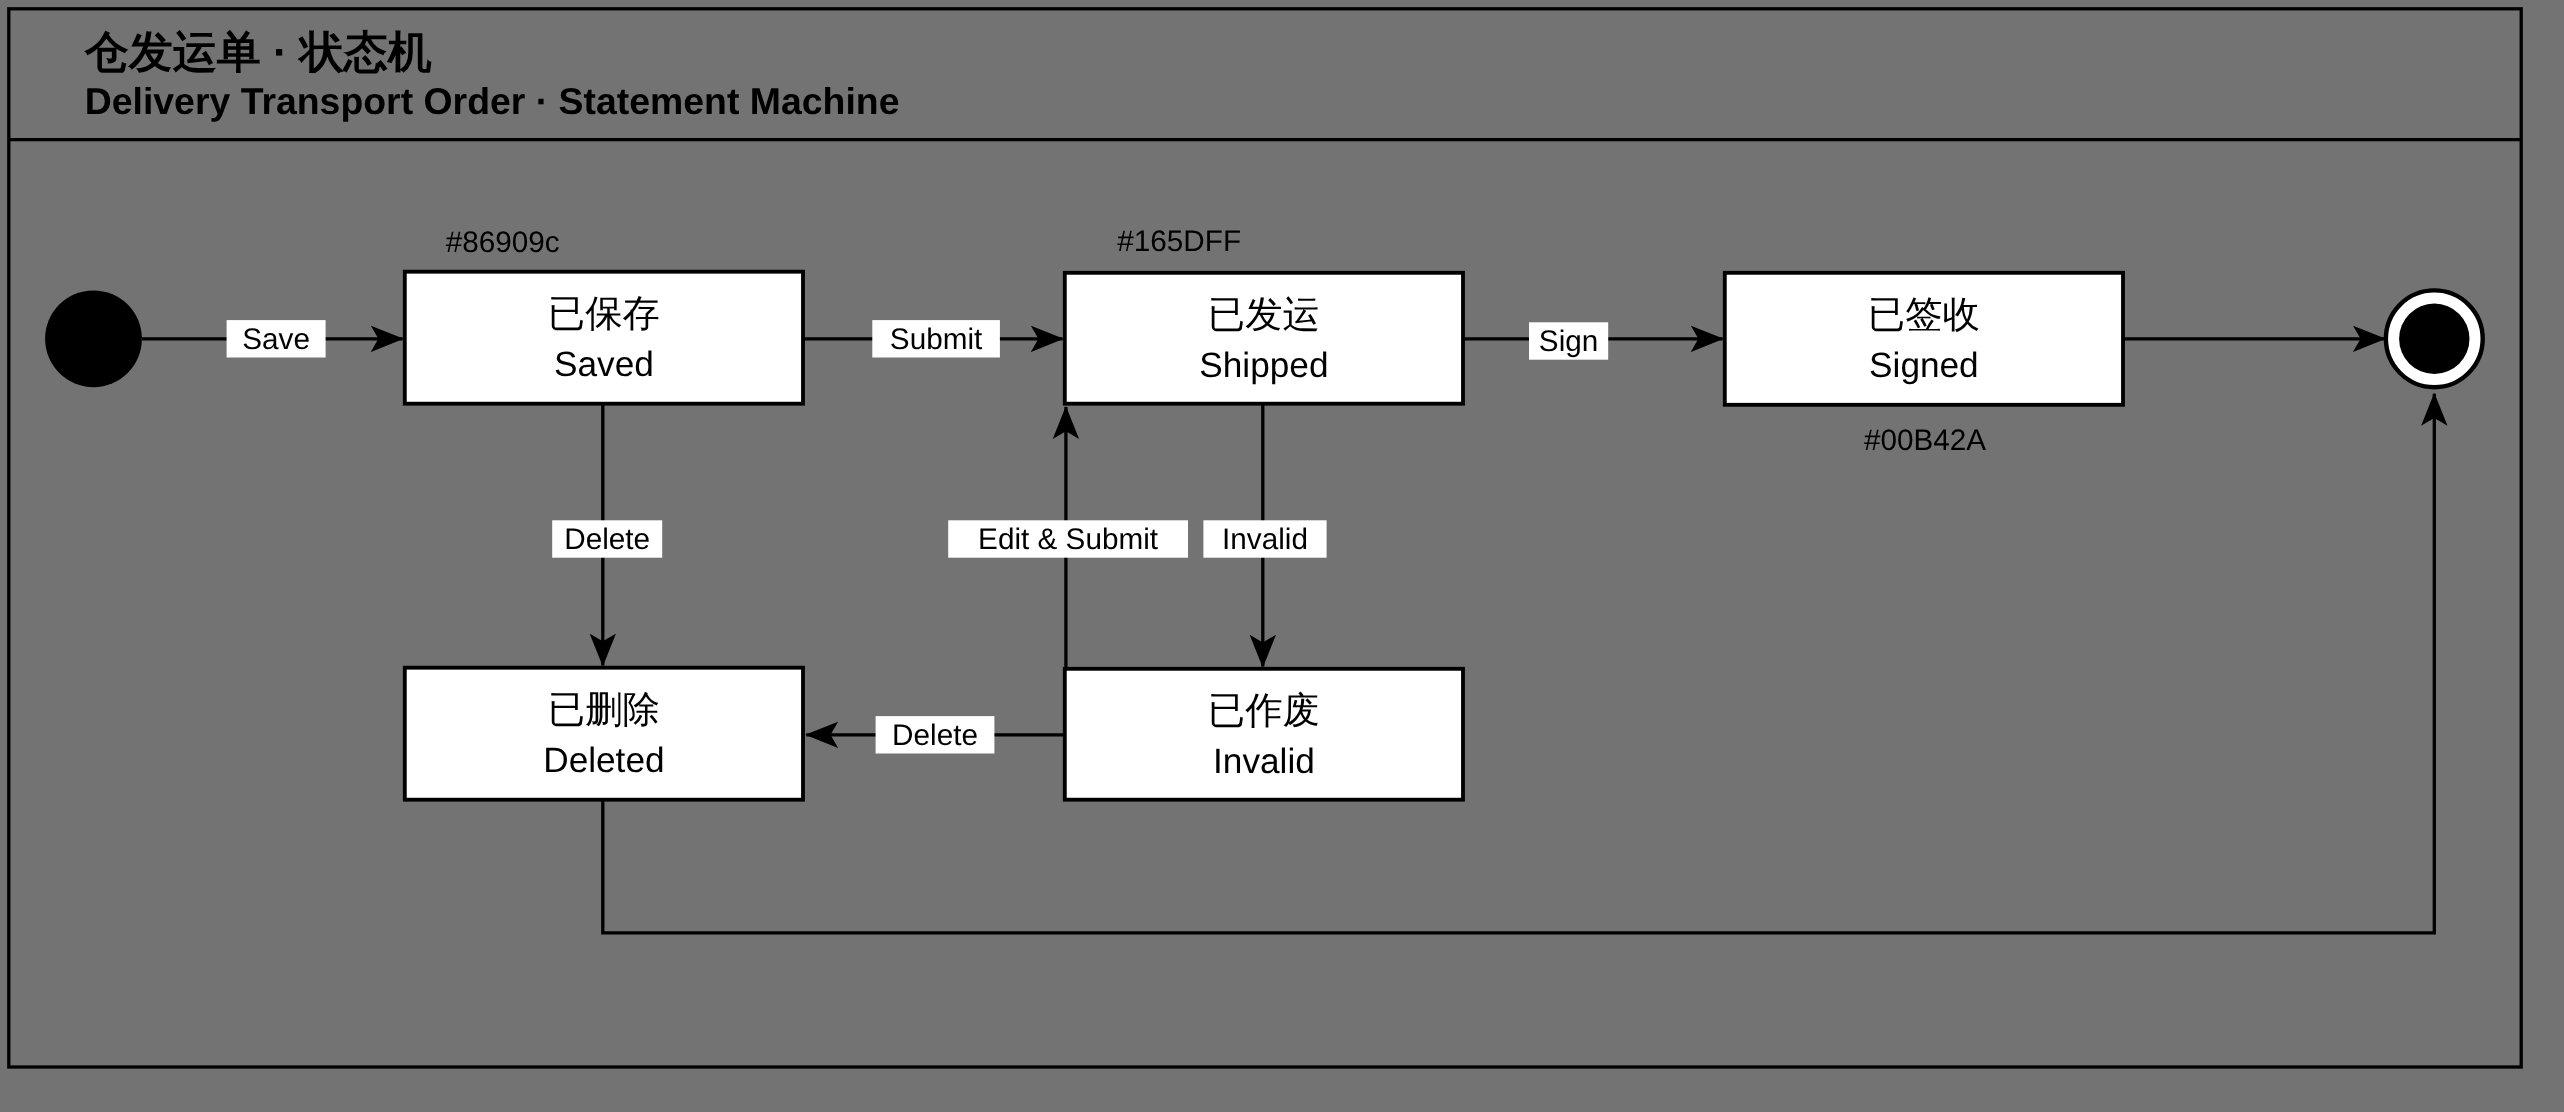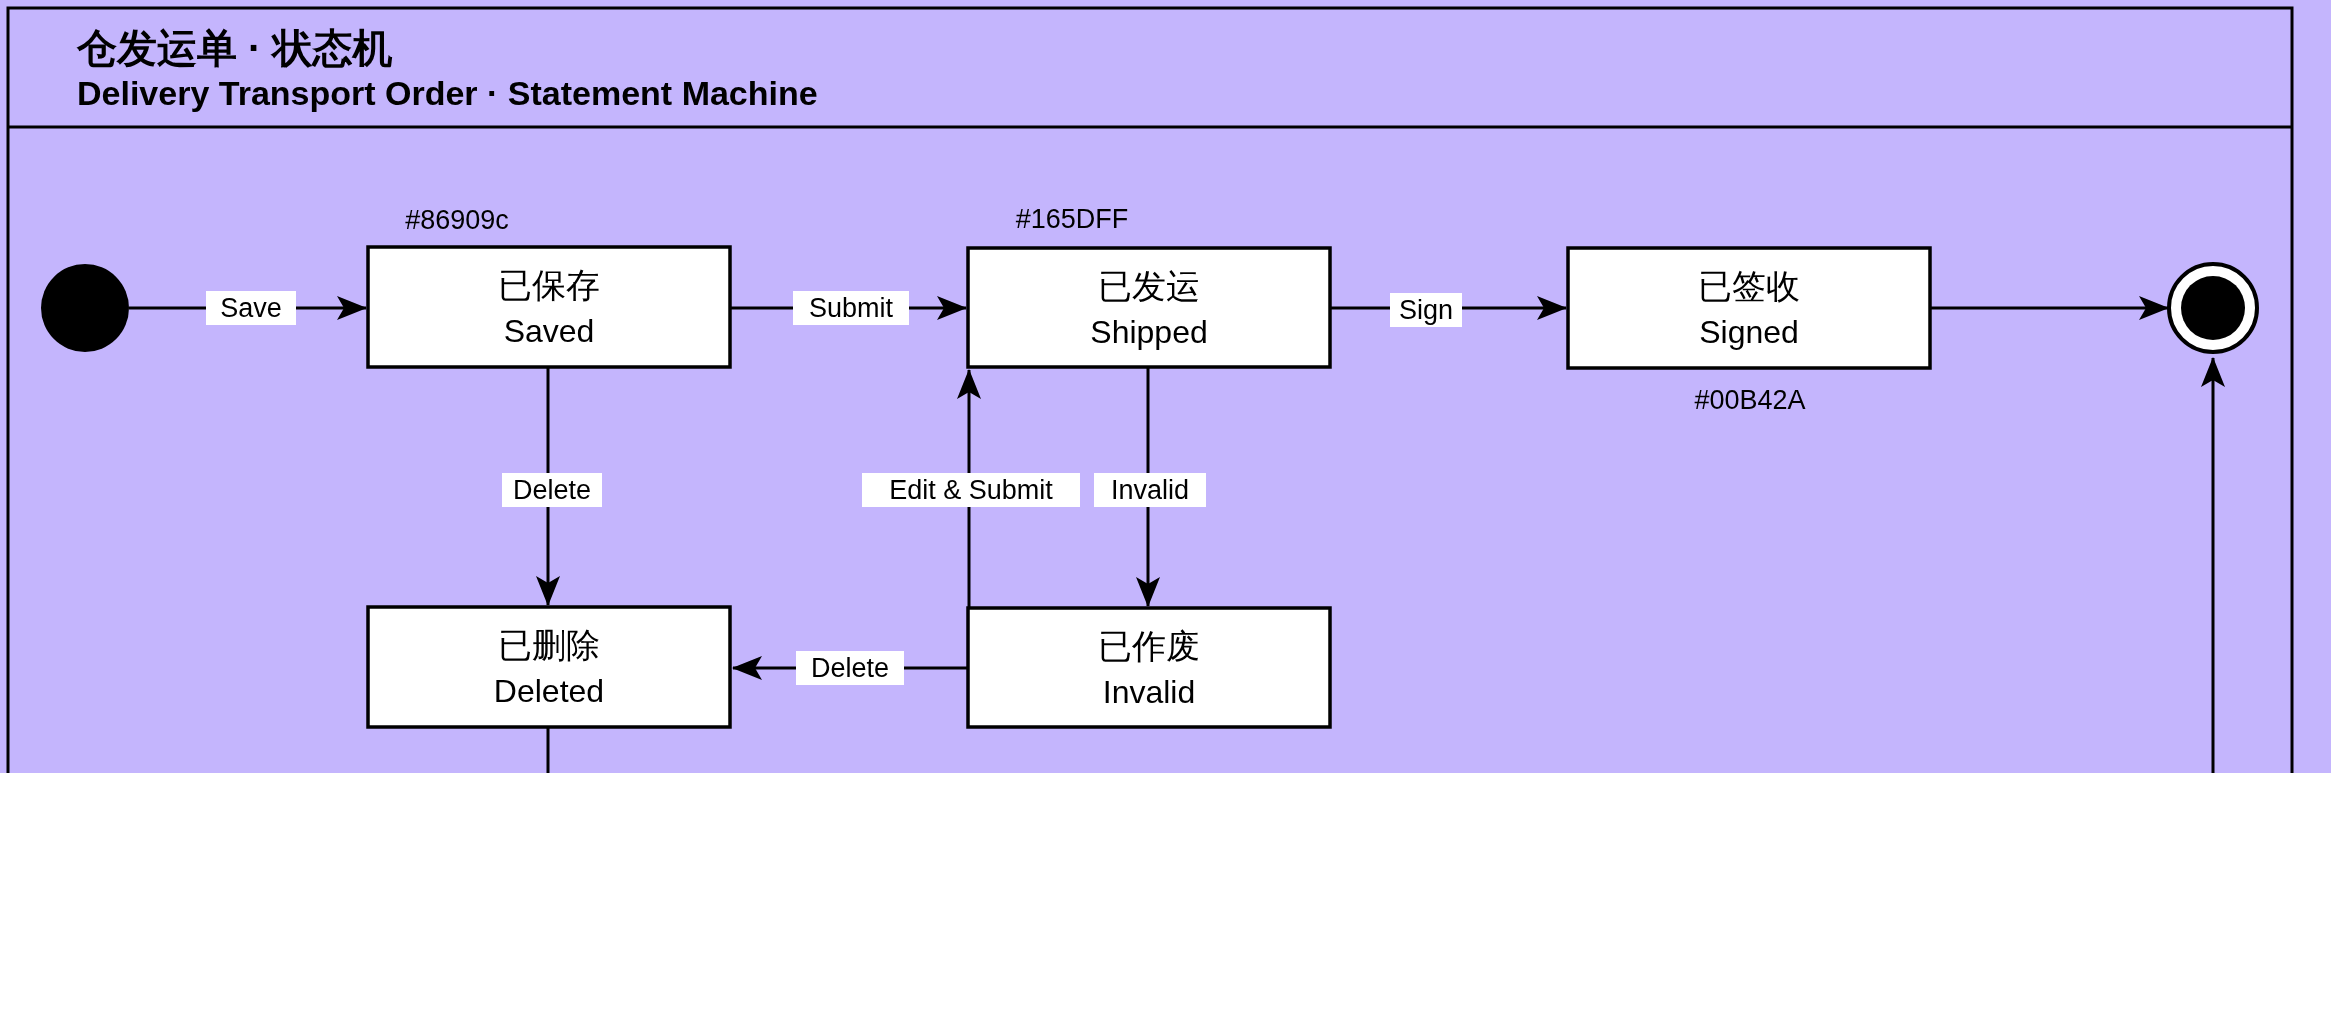--- a/index.html
+++ b/index.html
@@ -1,20 +1,20 @@
 <!DOCTYPE html>
 <html><head>
 <meta charset="utf-8">
 <style>
   html, body { margin: 0; padding: 0; background: #ffffff; }
   .canvas {
     position: relative;
     width: 2331px;
-    height: 773px;
-    background: #c4b5fd;
+    height: 1011px;
+    background: #737373;
     font-family: "Liberation Sans", "DejaVu Sans", sans-serif;
   }
   svg { display: block; }
   text {
     fill: #000000;
     font-family: "Liberation Sans", "DejaVu Sans", sans-serif;
   }
   .title-zh { font-size: 40px; font-weight: bold; }
   .title-en { font-size: 34px; font-weight: bold; }
   .state-zh { font-size: 34px; }

